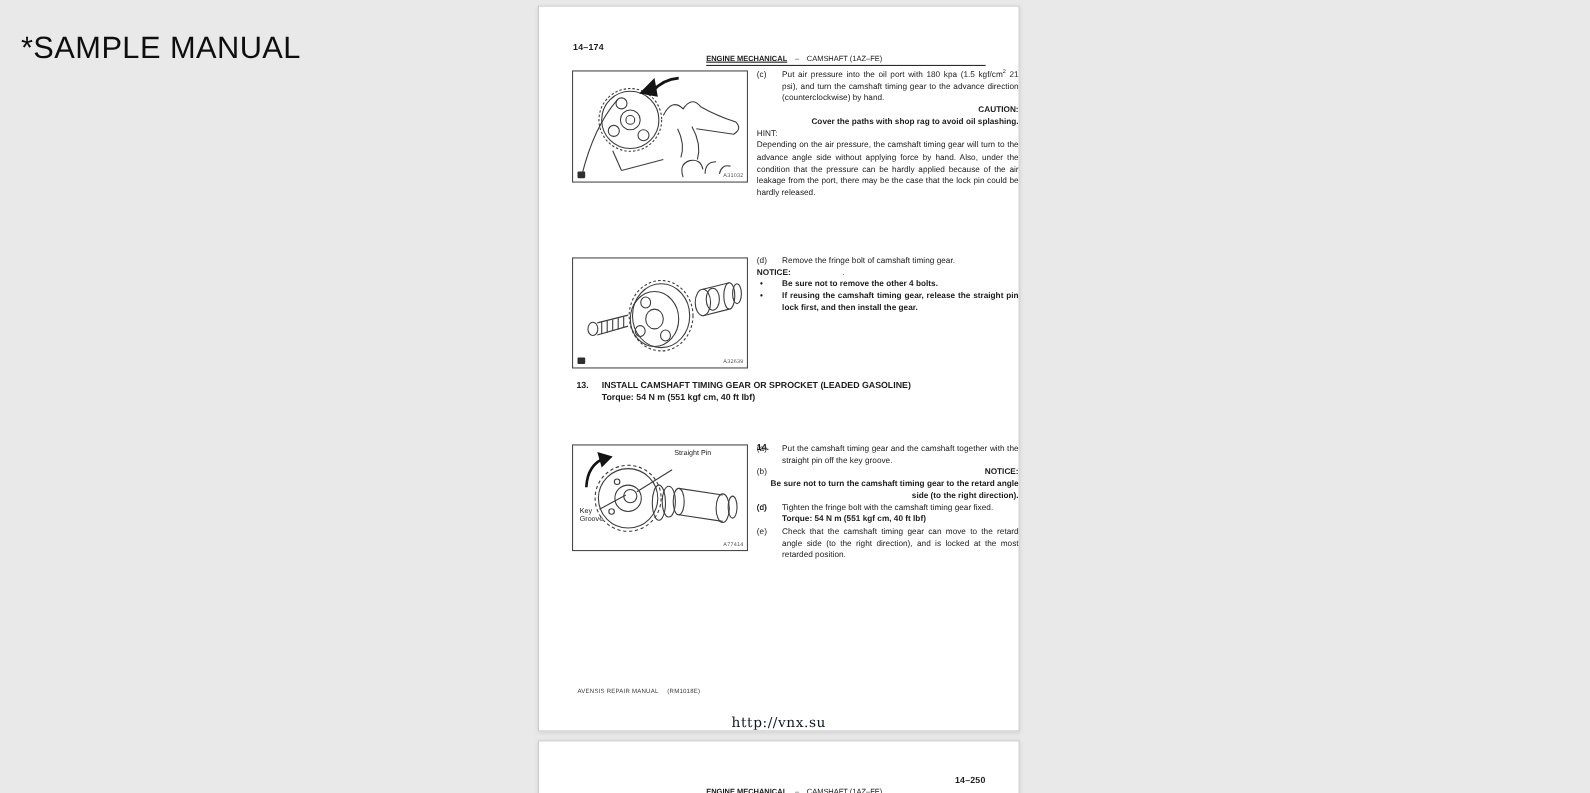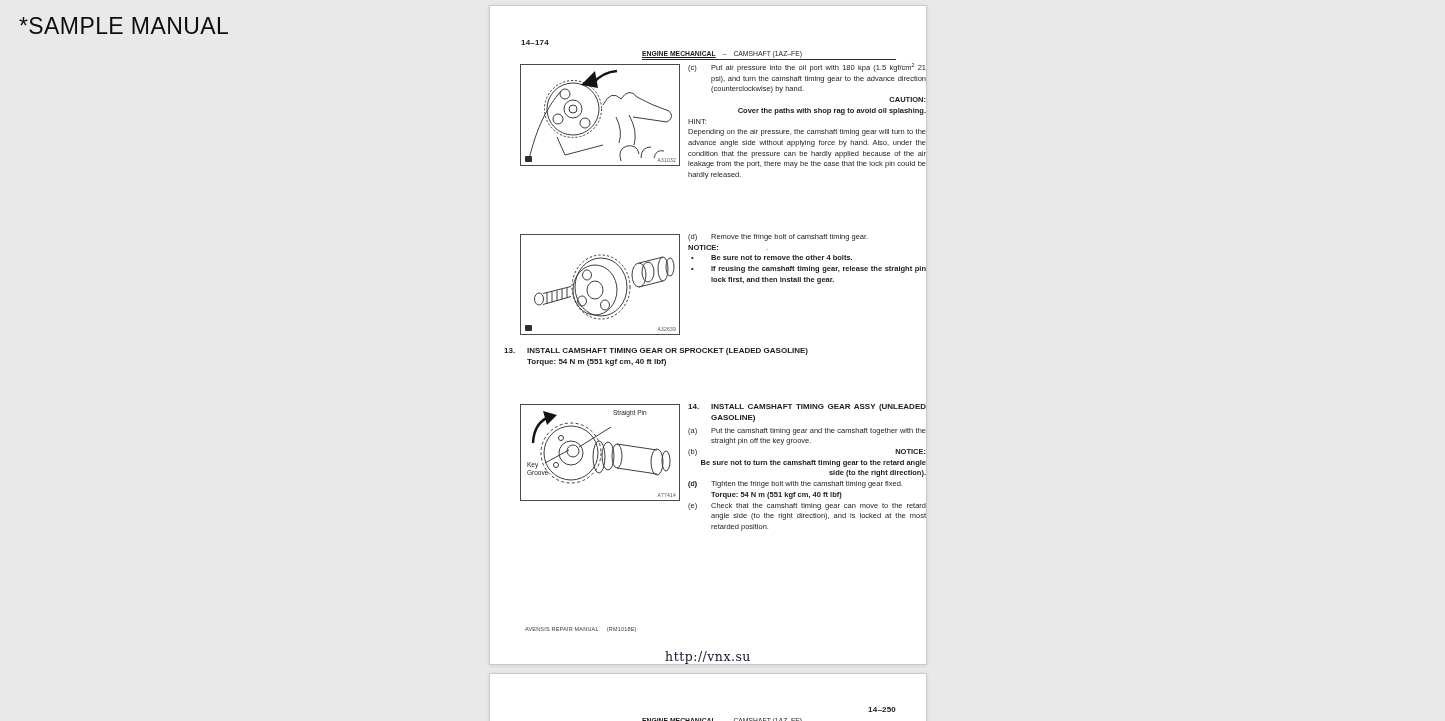--- a/index.html
+++ b/index.html
@@ -1,21 +1,21 @@
 <!DOCTYPE html>
 <html><head>
 <meta charset="utf-8">
 <style>
   html,body { margin:0; padding:0; }
   .viewport {
     position:relative; width:1445px; height:721px; overflow:hidden;
     background:#e9e9e9; font-family:"Liberation Sans", sans-serif;
   }
   .sample-overlay {
-    position:absolute; left:19px; top:13px; font-size:23px; color:#0e0e0e;
+    position:absolute; left:19px; top:28px; font-size:28px; color:#0e0e0e;
     letter-spacing:0.4px;
   }
   .page {
     position:absolute; left:489px; width:438px; background:#ffffff;
     border:1px solid #c9c9c9; box-shadow:0 1px 4px rgba(0,0,0,0.10);
     box-sizing:border-box; color:#1b1b1b;
   }
   .page1 { top:5px; height:660px; }
   .page2 { top:673px; height:320px; }
   .pagenum { position:absolute; font-size:8px; font-weight:bold; letter-spacing:0.2px; }
@@ -41,21 +41,21 @@
   .just { text-align:justify; }
   .step { position:relative; padding-left:23px; }
   .lbl { position:absolute; left:0; top:0; }
   .b { font-weight:bold;text-align:right; }
   .noticeline { position:relative; font-weight:bold; }
   .straymark { position:absolute; left:78px; top:0; font-weight:normal; color:#333; }
   .bullets { margin:0; padding:0; list-style:none; }
   .bullets li { position:relative; padding-left:23px; font-weight:bold; }
   .bullets li::before { content:"\2022"; position:absolute; left:3px; top:0; }
   .item { position:absolute; font-size:8px; line-height:11px; font-weight:bold; }
-  .item13 { left:14px; top:339px; width:406px; }
+  .item13 { left:34px; top:339px; width:406px; }
   .item-title { position:relative; padding-left:23px; }
   .item-num { position:absolute; left:0; top:0; }
   .col14 { top:395px; }
   .col14 .title { font-size:8px; line-height:11.3px; font-weight:bold; }
   .torque { font-weight:bold; }
   sup { font-size:5px; line-height:0; vertical-align:super; }
   .footer { position:absolute; left:35px; top:620px; font-size:5.5px; color:#3a3a3a; letter-spacing:0.2px; }
   .footer .code { margin-left:8px; }
   .watermark {
     position:absolute; left:0; right:0; top:643px; text-align:center;
@@ -185,21 +185,20 @@
         <polygon points="22,6 36,10 26,20" fill="#141414"></polygon>
       </svg>
       <div class="figlabel" style="left:92px; top:4px; width:36px;">Straight Pin</div>
       <div class="figlabel" style="left:6px; top:56px; width:30px;">Key Groove</div>
       <div class="figcode">A77414</div>
     </div>
 
     <div class="col col14">
       <div class="step title just">
         <span class="lbl">14.</span>
-        <span>INSTALL CAMSHAFT TIMING GEAR ASSY (UNLEADED GASOLINE)</span>
       </div>
       <div class="step just mt3">
         <span class="lbl">(a)</span>
         <span>Put the camshaft timing gear and the camshaft together with the straight pin off the key groove.</span>
       </div>
       <div class="step just">
         <span class="lbl">(b)</span>
       </div>
       <div class="b">NOTICE:</div>
       <div class="b just">Be sure not to turn the camshaft timing gear to the retard angle side (to the right direction).</div>

